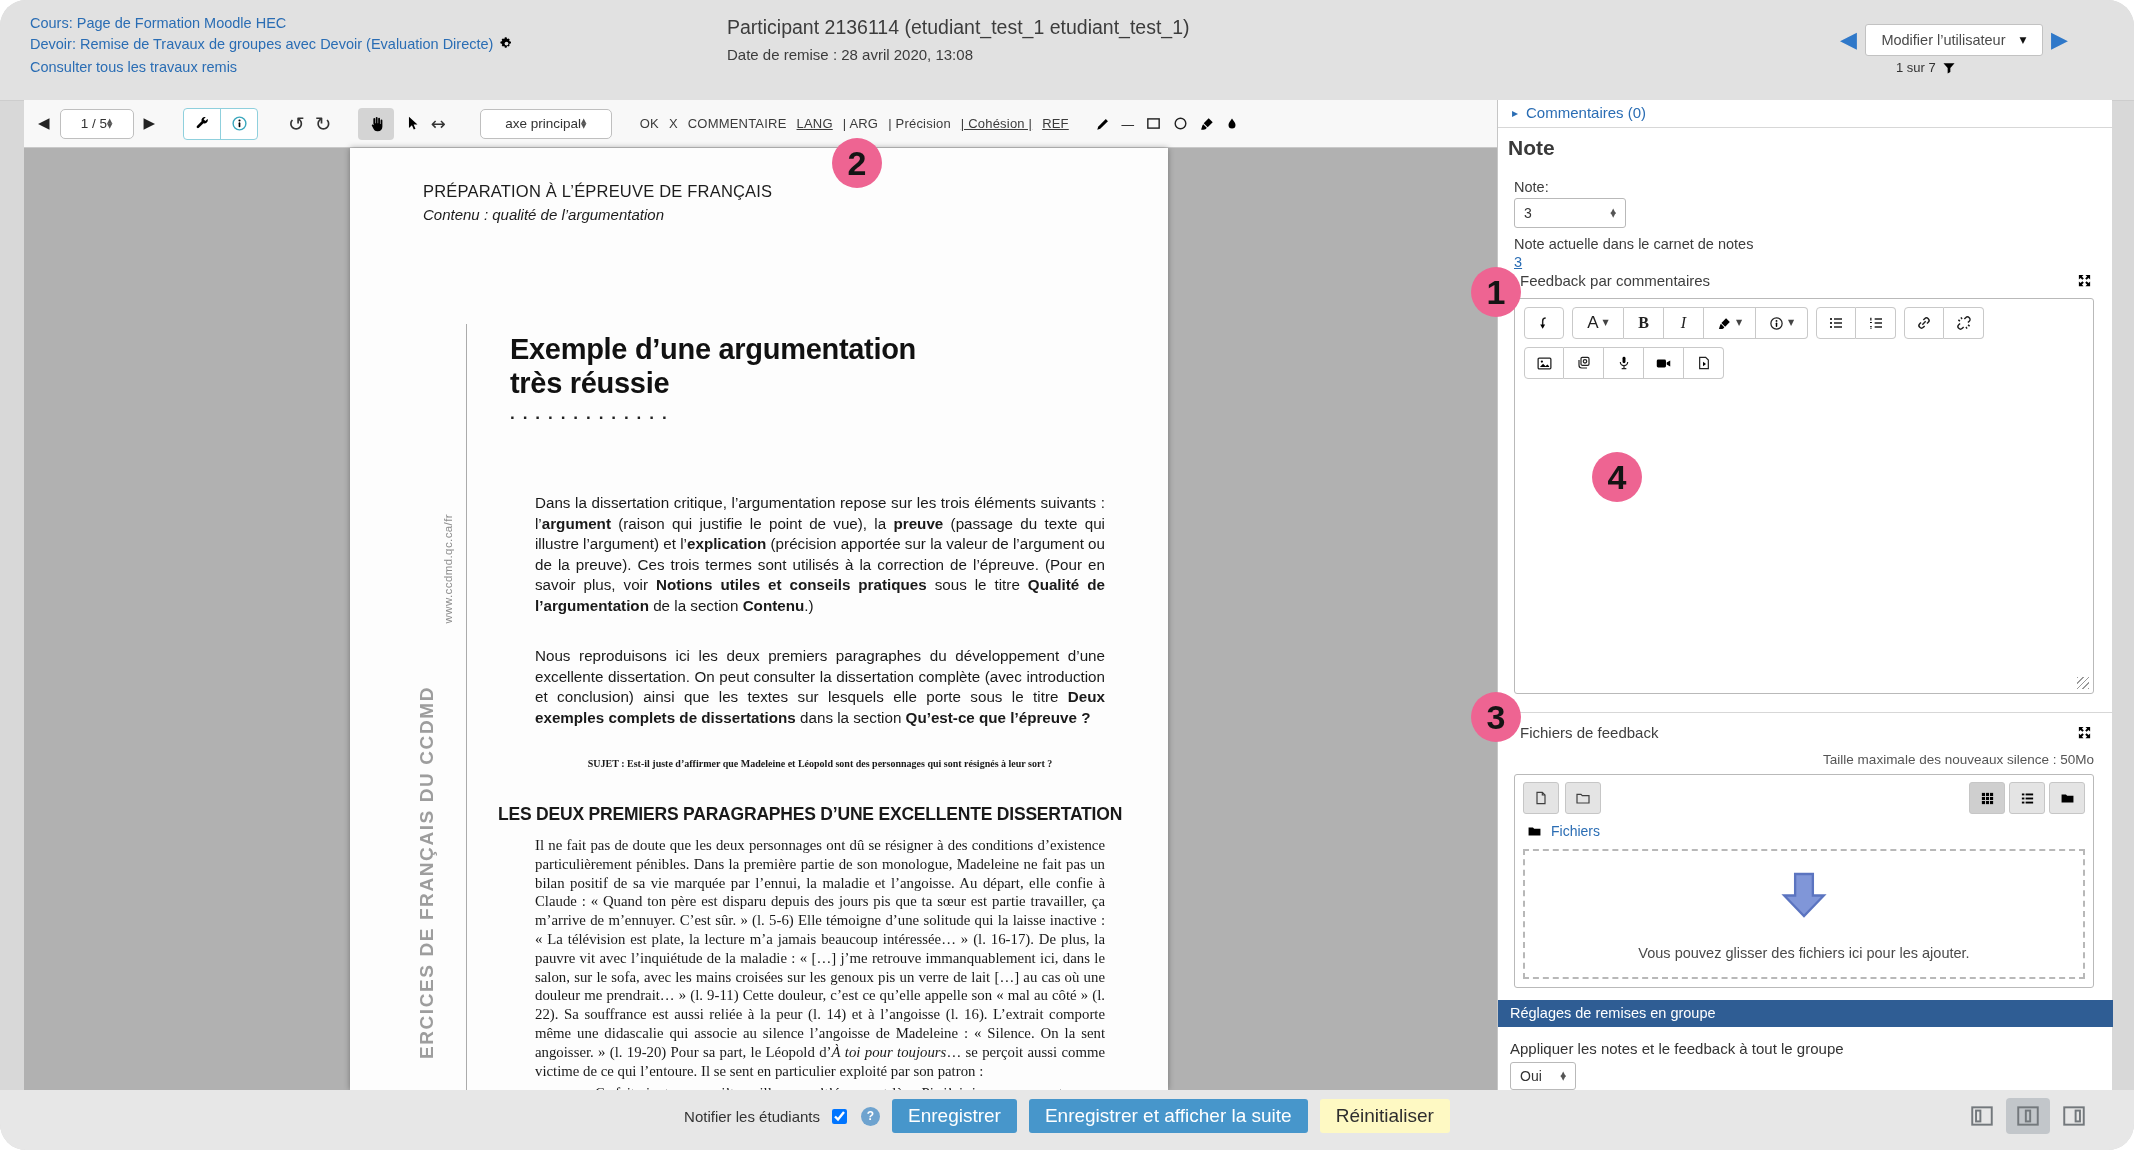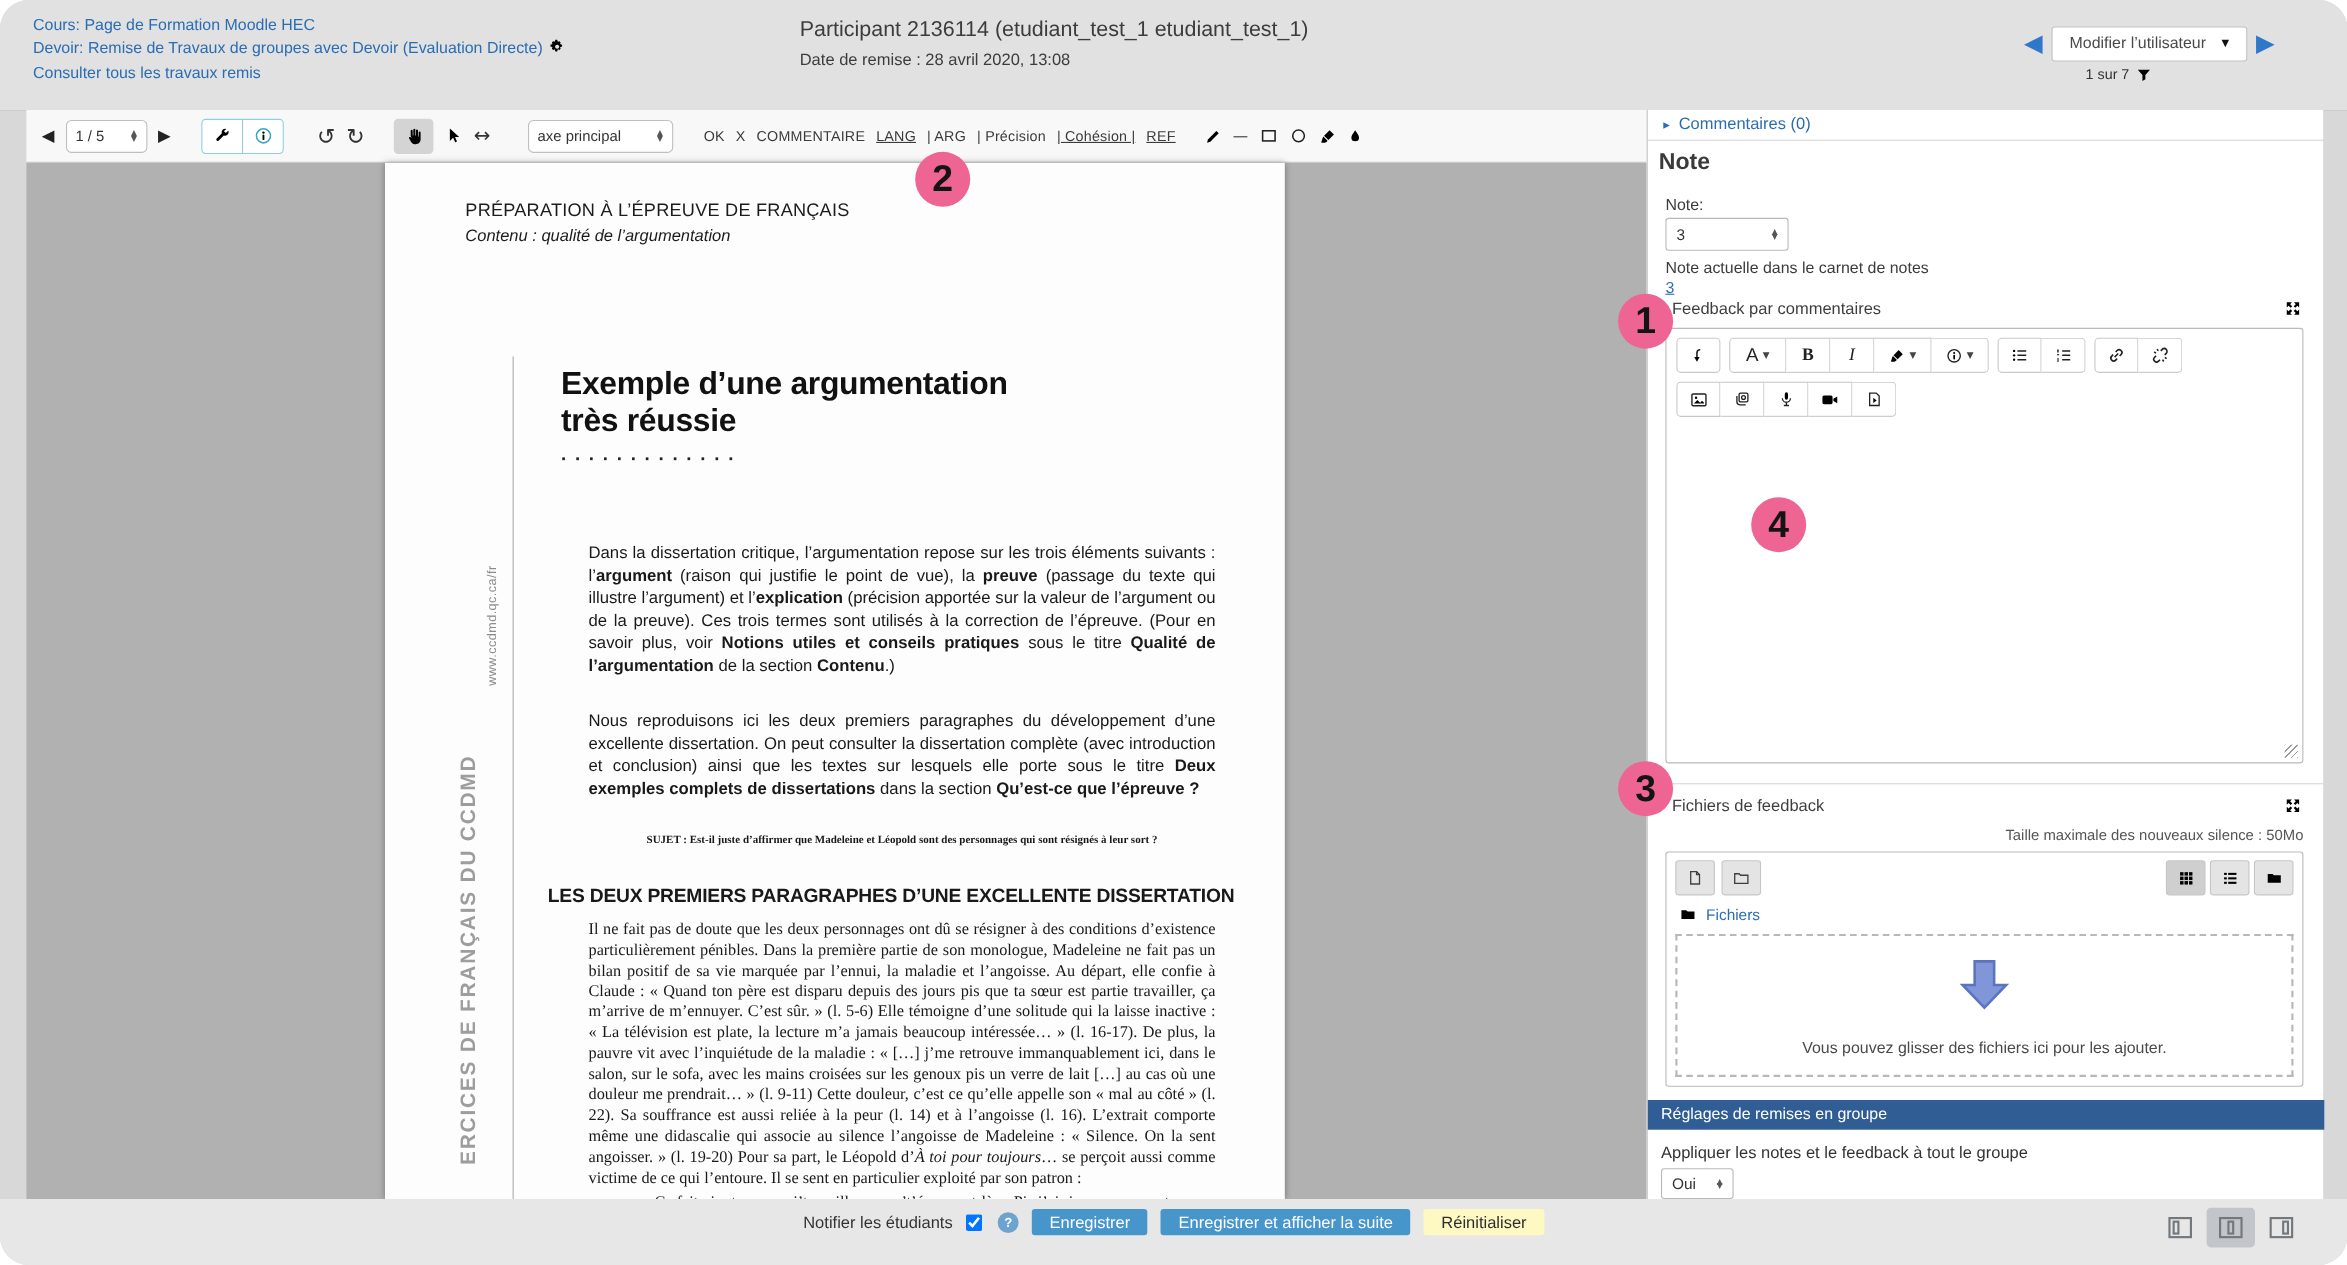--- a/index.html
+++ b/index.html
@@ -20,21 +20,21 @@
   .nav-tri{font-size:22px;color:#2f78c9;cursor:pointer;}
   #user-nav{left:1840px;top:24px;display:flex;align-items:center;gap:8px;}
   .userbox{width:176px;height:30px;background:#fff;border:1px solid #c2c2c2;border-radius:3px;display:flex;align-items:center;justify-content:center;gap:14px;font-size:14.5px;color:#4a4a4a;}
   .userbox .caret{font-size:9px;color:#111;}
   #pos-row{left:1896px;top:60px;display:flex;align-items:center;gap:6px;font-size:13px;color:#333;}
   .funnel{color:#2b74c8;}
 
   
   #anno-toolbar{left:24px;top:100px;width:1473px;height:48px;background:#f8f8f8;border-bottom:1px solid #c9c9c9;display:flex;align-items:center;padding-left:14px;box-sizing:border-box;gap:10px;}
   .tb-tri{font-size:15px;color:#222;cursor:pointer;}
-  .fakebox{display:flex;align-items:center;justify-content:space-between;background:#fff;border:1px solid #bfbfbf;border-radius:5px;height:30px;padding:0 8px;font-size:13.5px;color:#333;box-sizing:border-box;}
+  .fakebox{display:flex;align-items:center;justify-content:center;background:#fff;border:1px solid #bfbfbf;border-radius:5px;height:30px;padding:0 8px;font-size:13.5px;color:#333;box-sizing:border-box;}
   .stepper{display:flex;flex-direction:column;align-items:center;line-height:.62;font-size:7px;color:#555;}
   .toolpair{display:flex;border:1px solid #8fd0dd;border-radius:4px;overflow:hidden;background:#fff;}
   .toolpair .cell{width:36px;height:30px;display:flex;align-items:center;justify-content:center;color:#3aa7bd;}
   .toolpair .cell+.cell{border-left:1px solid #8fd0dd;}
   .tb-glyph{font-size:20px;color:#333;cursor:pointer;}
   .handbtn{width:36px;height:32px;background:#d4d4d4;border-radius:4px;display:flex;align-items:center;justify-content:center;color:#2f2f2f;cursor:pointer;}
   .stamp{font-size:13px;color:#3b3b3b;letter-spacing:.2px;cursor:pointer;white-space:nowrap;}
   .stamp.u{text-decoration:underline;}
   .shape{color:#222;cursor:pointer;display:flex;align-items:center;}
   .droplet{color:#c0392b;}
@@ -100,21 +100,21 @@
   #group-label{position:absolute;left:12px;top:940px;font-size:15px;color:#333;}
   #group-sel{left:12px;top:962px;width:66px;height:28px;}
   #maxsize{position:absolute;right:18px;top:652px;font-size:13.5px;color:#555;}
 
   
   #footer{left:0;top:1090px;width:2134px;height:60px;background:#e7e7e7;}
   #footer-center{position:absolute;left:0;top:9px;width:2134px;display:flex;align-items:center;justify-content:center;gap:12px;}
   #notify-lbl{font-size:15px;color:#333;}
   #notify-cb{width:15px;height:15px;margin:0 2px 0 0;}
   .help-circle{width:19px;height:19px;border-radius:50%;background:#6ea3cf;color:#fff;font-size:12px;font-weight:700;display:flex;align-items:center;justify-content:center;cursor:pointer;}
-  .btn{height:24px;border:none;border-radius:3px;font-size:15px;padding:0 16px;cursor:pointer;font-family:"Liberation Sans",sans-serif;}
+  .btn{height:34px;border:none;border-radius:3px;font-size:19px;padding:0 16px;cursor:pointer;font-family:"Liberation Sans",sans-serif;}
   .btn.primary{background:#4796cb;color:#fff;}
   .btn.secondary{background:#fef9c3;color:#2e2e2e;}
   #layout-group{position:absolute;right:38px;top:8px;display:flex;gap:2px;}
   .laybtn{width:44px;height:36px;display:flex;align-items:center;justify-content:center;color:#73787c;border-radius:4px;cursor:pointer;}
   .laybtn.active{background:#c2c6ca;}
 
   
   #marker-layer{left:0;top:0;width:2134px;height:1150px;pointer-events:none;z-index:60;}
   .marker{position:absolute;width:50px;height:50px;border-radius:50%;background:#ee6492;color:#141414;display:flex;align-items:center;justify-content:center;font-size:34px;font-weight:800;}
 </style>

